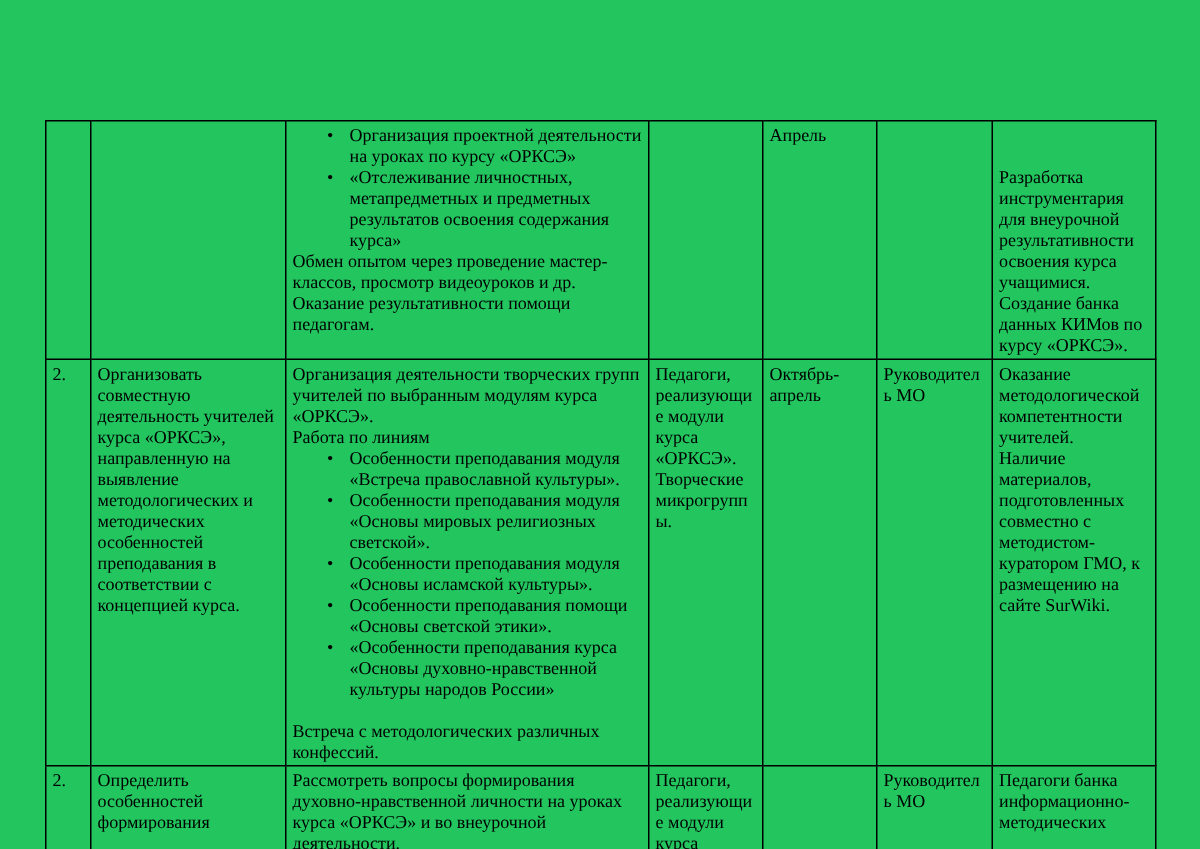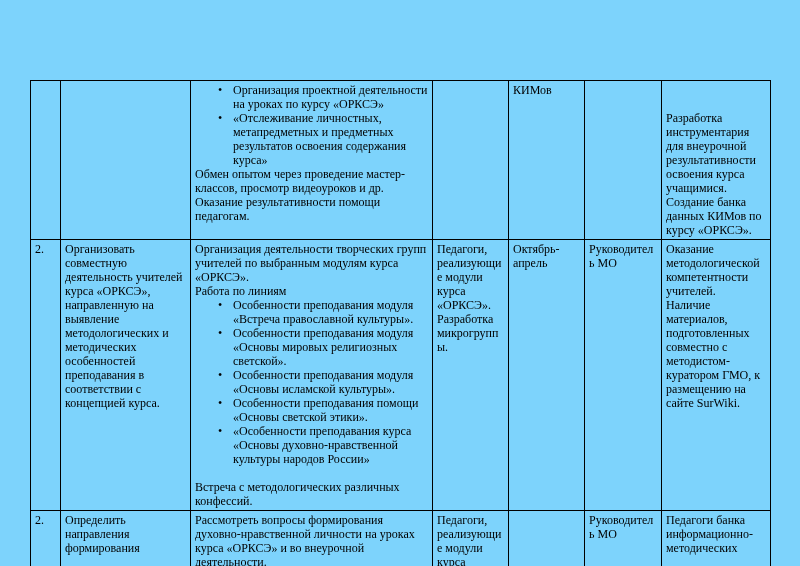--- a/index.html
+++ b/index.html
@@ -7,21 +7,21 @@
   body {
     width: 800px; height: 566px;
     background: #ffffff;
     overflow: hidden;
     position: relative;
     font-family: "Liberation Serif", "DejaVu Serif", serif;
     font-size: 12px;
     line-height: 14px;
     color: #000000;
   }
-  .page { position: absolute; inset: 0; background: #7dd3fc; }
+  .page { position: absolute; inset: 0; background: #22c55e; }
   .doc-table {
     position: absolute;
     left: 30px; top: 80px;
     width: 740px;
     border-collapse: collapse;
     table-layout: fixed;
   }
   .doc-table td {
     border: 1px solid #000000;
     vertical-align: top;
@@ -61,21 +61,21 @@
           <td class="col-num"></td>
           <td class="col-task"></td>
           <td class="col-content">
             <div class="li">Организация проектной деятельности на уроках по курсу «ОРКСЭ»</div>
             <div class="li">«Отслеживание личностных, метапредметных и предметных результатов освоения содержания курса»</div>
             <div class="para">Обмен опытом через проведение мастер-классов, просмотр видеоуроков и др.</div>
             <div class="para">Оказание результативности помощи педагогам.</div>
           </td>
           <td class="col-participants"></td>
           <td class="col-time">
-            <div class="para">КИМов</div>
+            <div class="para">Апрель</div>
           </td>
           <td class="col-responsible"></td>
           <td class="col-result">
             <div class="sp">&nbsp;</div>
             <div class="sp">&nbsp;</div>
             <div class="para">Разработка инструментария для внеурочной результативности освоения курса учащимися.</div>
             <div class="para">Создание банка данных КИМов по курсу «ОРКСЭ».</div>
           </td>
         </tr>
         <tr>
@@ -91,39 +91,39 @@
             <div class="li">Особенности преподавания модуля «Встреча православной культуры».</div>
             <div class="li">Особенности преподавания модуля «Основы мировых религиозных светской».</div>
             <div class="li">Особенности преподавания модуля «Основы исламской культуры».</div>
             <div class="li">Особенности преподавания помощи «Основы светской этики».</div>
             <div class="li">«Особенности преподавания курса «Основы духовно-нравственной культуры народов России»</div>
             <div class="sp">&nbsp;</div>
             <div class="para">Встреча с методологических различных конфессий.</div>
           </td>
           <td class="col-participants">
             <div class="para">Педагоги, реализующие модули курса «ОРКСЭ».</div>
-            <div class="para">Разработка микрогруппы.</div>
+            <div class="para">Творческие микрогруппы.</div>
           </td>
           <td class="col-time">
             <div class="para">Октябрь-апрель</div>
           </td>
           <td class="col-responsible">
             <div class="para">Руководитель МО</div>
           </td>
           <td class="col-result">
             <div class="para">Оказание методологической компетентности учителей.</div>
             <div class="para">Наличие материалов, подготовленных совместно с методистом-куратором ГМО, к размещению на сайте SurWiki.</div>
           </td>
         </tr>
         <tr>
           <td class="col-num">
             <div class="para">2.</div>
           </td>
           <td class="col-task">
-            <div class="para">Определить направления формирования</div>
+            <div class="para">Определить особенностей формирования</div>
           </td>
           <td class="col-content">
             <div class="para">Рассмотреть вопросы формирования духовно-нравственной личности на уроках курса «ОРКСЭ» и во внеурочной деятельности.</div>
           </td>
           <td class="col-participants">
             <div class="para">Педагоги, реализующие модули курса</div>
           </td>
           <td class="col-time"></td>
           <td class="col-responsible">
             <div class="para">Руководитель МО</div>

